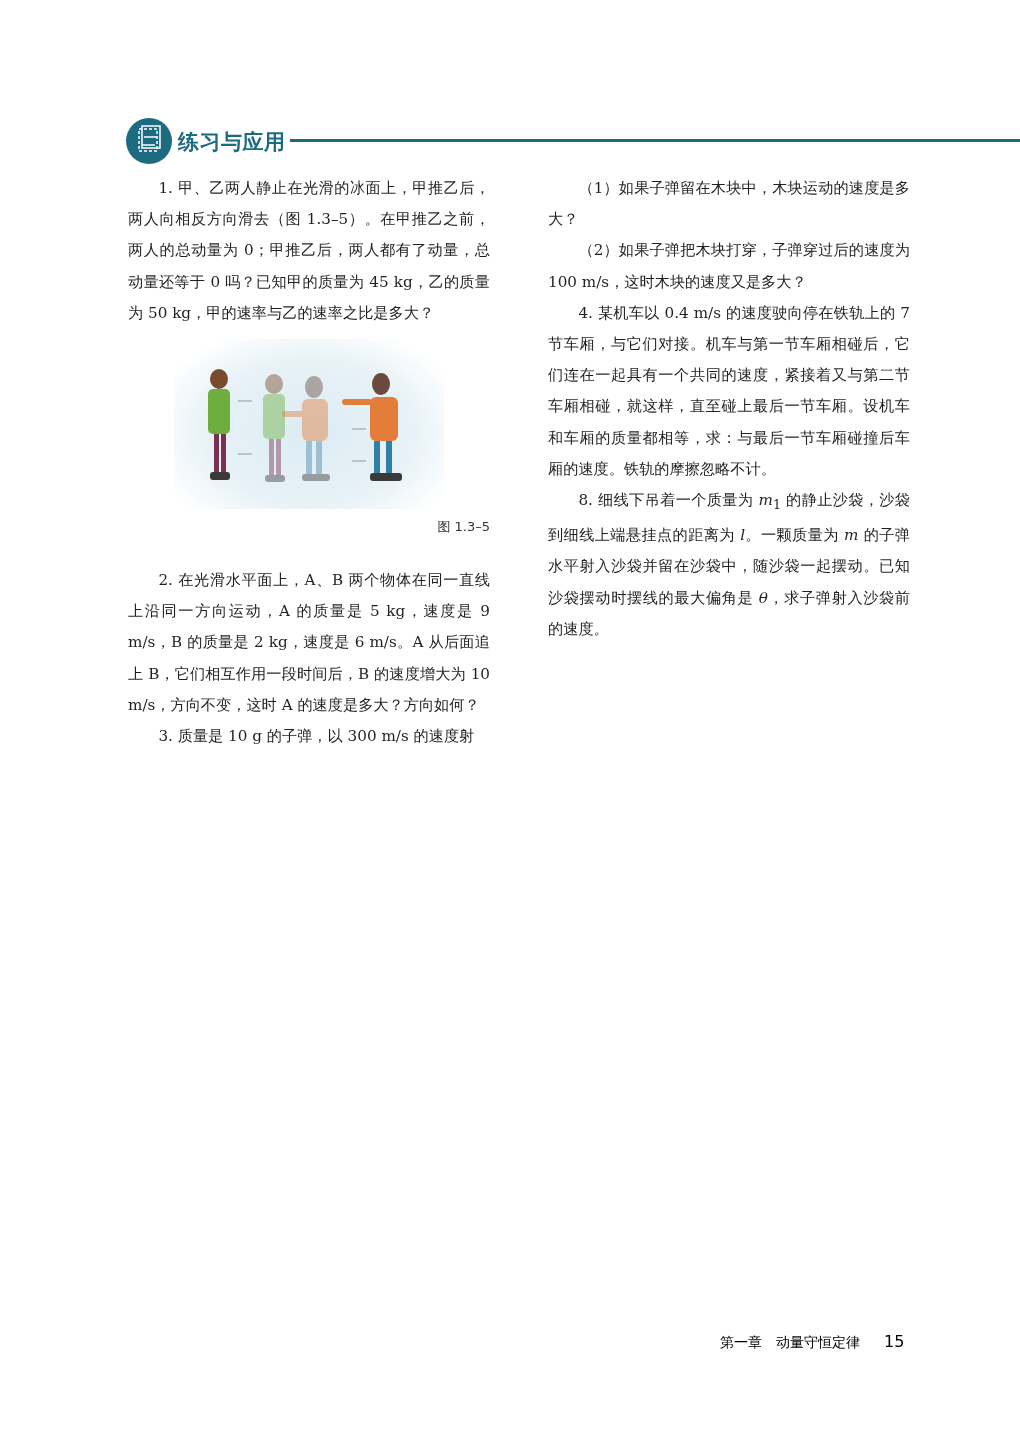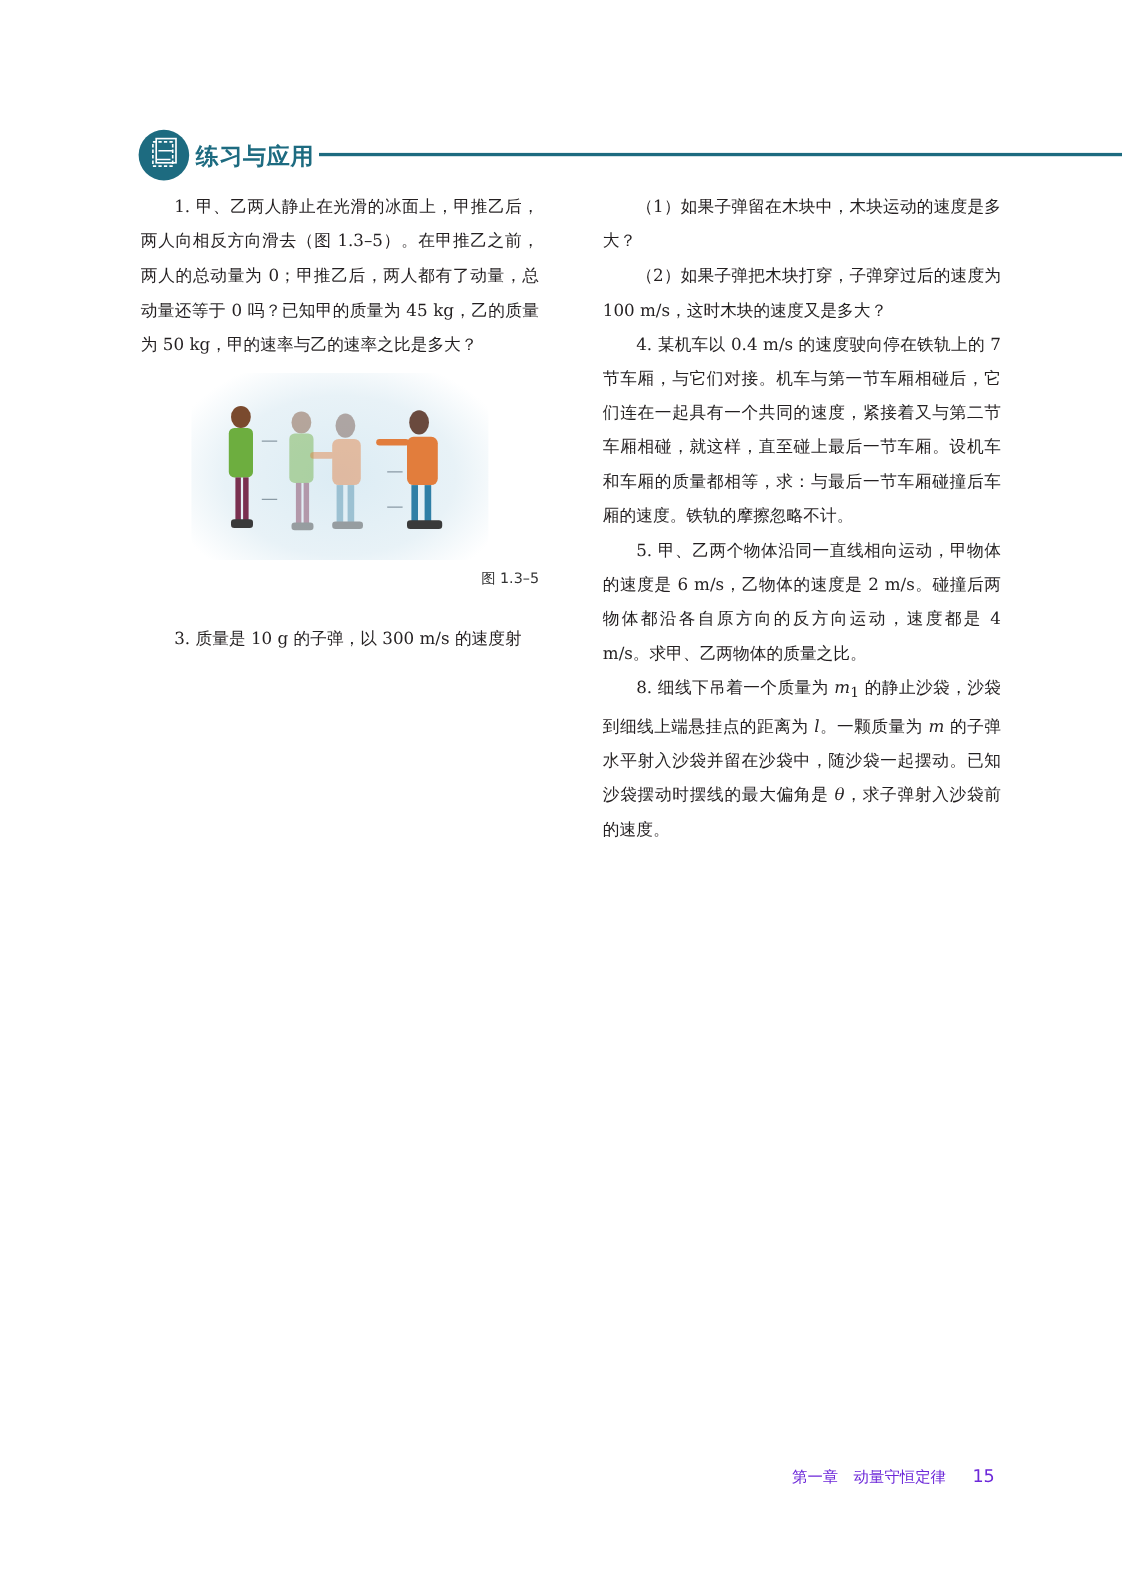--- a/index.html
+++ b/index.html
@@ -18,21 +18,21 @@
   .col.right { left: 548px; }
   .para { margin: 0; text-indent: 2em; }
   .para.noindent { text-indent: 0; }
   .figure { margin: 10px 0 0 0; text-align: right; }
   .fig-img { position: relative; width: 270px; height: 170px; margin: 0 auto; border-radius: 20px;
              background: radial-gradient(ellipse at 50% 55%, #dcecf4 0%, #e8f2f7 55%, #ffffff 85%); }
   .fig-caption { font-size: 13px; margin-top: 8px; line-height: 20px; font-family: "DejaVu Sans", "Liberation Sans", sans-serif; color:#333; }
   .spacer { height: 28px; }
 
   .footer { position: absolute; left: 720px; top: 1332px; font-family: "DejaVu Sans", "Liberation Sans", sans-serif;
-            font-size: 14px; color: #6d28d9; }
+            font-size: 14px; color: #000000; }
   .footer .page-num { margin-left: 24px; font-size: 16px; }
   .footer .chapter-name { margin-left: 14px; }
   i.var { font-style: italic; }
 </style>
 </head>
 <body>
 
 <div class="header">
   <div class="header-icon">
     <svg width="46" height="46" viewBox="0 0 46 46">
@@ -90,26 +90,26 @@
           <line x1="64" y1="62" x2="78" y2="62"></line>
           <line x1="64" y1="115" x2="78" y2="115"></line>
           <line x1="178" y1="90" x2="192" y2="90"></line>
           <line x1="178" y1="122" x2="192" y2="122"></line>
         </g>
       </svg>
     </div>
     <div class="fig-caption">图 1.3–5</div>
   </div>
   <div class="spacer"></div>
+  <p class="para">2. 在光滑水平面上，A、B 两个物体在同一直线上沿同一方向运动，A 的质量是 5 kg，速度是 9 m/s，B 的质量是 2 kg，速度是 6 m/s。A 从后面追上 B，它们相互作用一段时间后，B 的速度增大为 10 m/s，方向不变，这时 A 的速度是多大？方向如何？</p>
   <p class="para">3. 质量是 10 g 的子弹，以 300 m/s 的速度射</p>
 </div>
 
 <div class="col right">
   <p class="para">（1）如果子弹留在木块中，木块运动的速度是多大？</p>
   <p class="para">（2）如果子弹把木块打穿，子弹穿过后的速度为 100 m/s，这时木块的速度又是多大？</p>
   <p class="para">4. 某机车以 0.4 m/s 的速度驶向停在铁轨上的 7 节车厢，与它们对接。机车与第一节车厢相碰后，它们连在一起具有一个共同的速度，紧接着又与第二节车厢相碰，就这样，直至碰上最后一节车厢。设机车和车厢的质量都相等，求：与最后一节车厢碰撞后车厢的速度。铁轨的摩擦忽略不计。</p>
-  <p class="para">5. 甲、乙两个物体沿同一直线相向运动，甲物体的速度是 6 m/s，乙物体的速度是 2 m/s。碰撞后两物体都沿各自原方向的反方向运动，速度都是 4 m/s。求甲、乙两物体的质量之比。</p>
   <p class="para"><span>8. 细线下吊着一个质量为 </span><i class="var">m</i><sub>1</sub><span> 的静止沙袋，沙袋到细线上端悬挂点的距离为 </span><i class="var">l</i><span>。一颗质量为 </span><i class="var">m</i><span> 的子弹水平射入沙袋并留在沙袋中，随沙袋一起摆动。已知沙袋摆动时摆线的最大偏角是 </span><i class="var">θ</i><span>，求子弹射入沙袋前的速度。</span></p>
 </div>
 
 <div class="footer">
   <span>第一章</span><span class="chapter-name">动量守恒定律</span><span class="page-num">15</span>
 </div>
 
 </body></html>

